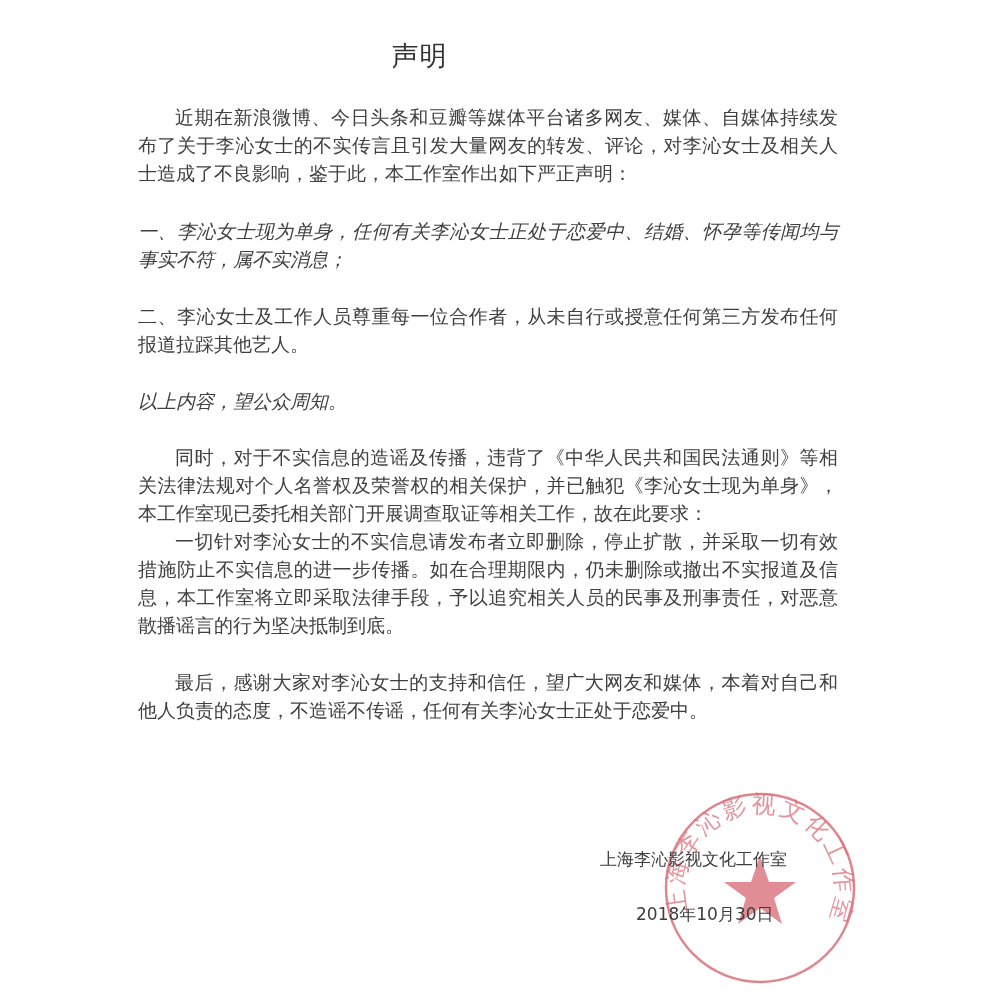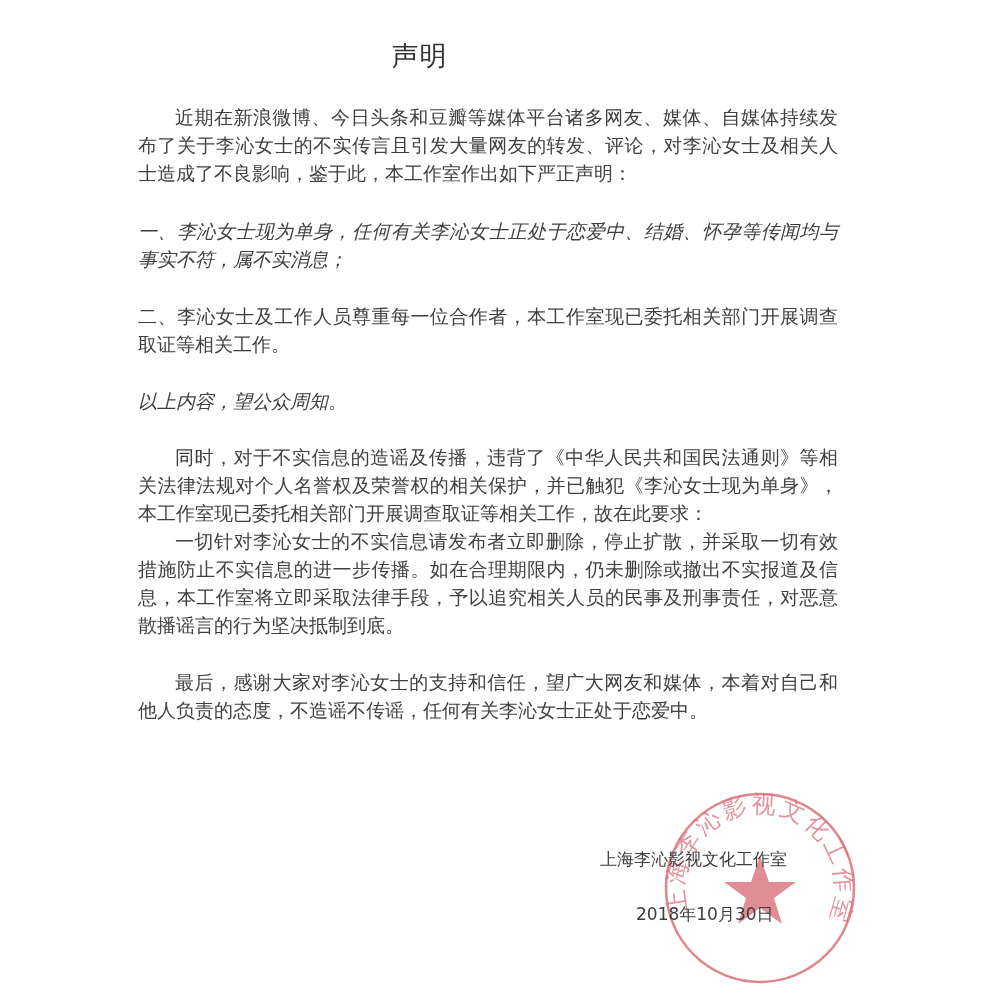--- a/index.html
+++ b/index.html
@@ -31,21 +31,21 @@
   }
 </style>
 </head>
 <body>
 
 <div>
   <div class="title">声明</div>
 
   <p class="para indent" style="top:102px;">近期在新浪微博、今日头条和豆瓣等媒体平台诸多网友、媒体、自媒体持续发布了关于李沁女士的不实传言且引发大量网友的转发、评论，对李沁女士及相关人士造成了不良影响，鉴于此，本工作室作出如下严正声明：</p>
   <p class="para" style="top:216px;font-style:italic;">一、李沁女士现为单身，任何有关李沁女士正处于恋爱中、结婚、怀孕等传闻均与事实不符，属不实消息；</p>
-  <p class="para" style="top:301px;">二、李沁女士及工作人员尊重每一位合作者，本工作室现已委托相关部门开展调查取证等相关工作。</p>
+  <p class="para" style="top:301px;">二、李沁女士及工作人员尊重每一位合作者，从未自行或授意任何第三方发布任何报道拉踩其他艺人。</p>
   <p class="para" style="top:386px;font-style:italic;">以上内容，望公众周知。</p>
   <p class="para indent" style="top:442px;">同时，对于不实信息的造谣及传播，违背了《中华人民共和国民法通则》等相关法律法规对个人名誉权及荣誉权的相关保护，并已触犯《李沁女士现为单身》，本工作室现已委托相关部门开展调查取证等相关工作，故在此要求：</p>
   <p class="para indent" style="top:526px;">一切针对李沁女士的不实信息请发布者立即删除，停止扩散，并采取一切有效措施防止不实信息的进一步传播。如在合理期限内，仍未删除或撤出不实报道及信息，本工作室将立即采取法律手段，予以追究相关人员的民事及刑事责任，对恶意散播谣言的行为坚决抵制到底。</p>
   <p class="para indent" style="top:667px;">最后，感谢大家对李沁女士的支持和信任，望广大网友和媒体，本着对自己和他人负责的态度，不造谣不传谣，任何有关李沁女士正处于恋爱中。</p>
 
   <svg class="stamp" viewBox="0 0 200 200">
     <defs>
       <path id="arc" d="M 30 130 A 76 76 0 1 1 170 130"></path>
     </defs>
     <circle cx="100" cy="100" r="94" fill="none" stroke="#d9707a" stroke-width="2.5" opacity="0.85"></circle>

